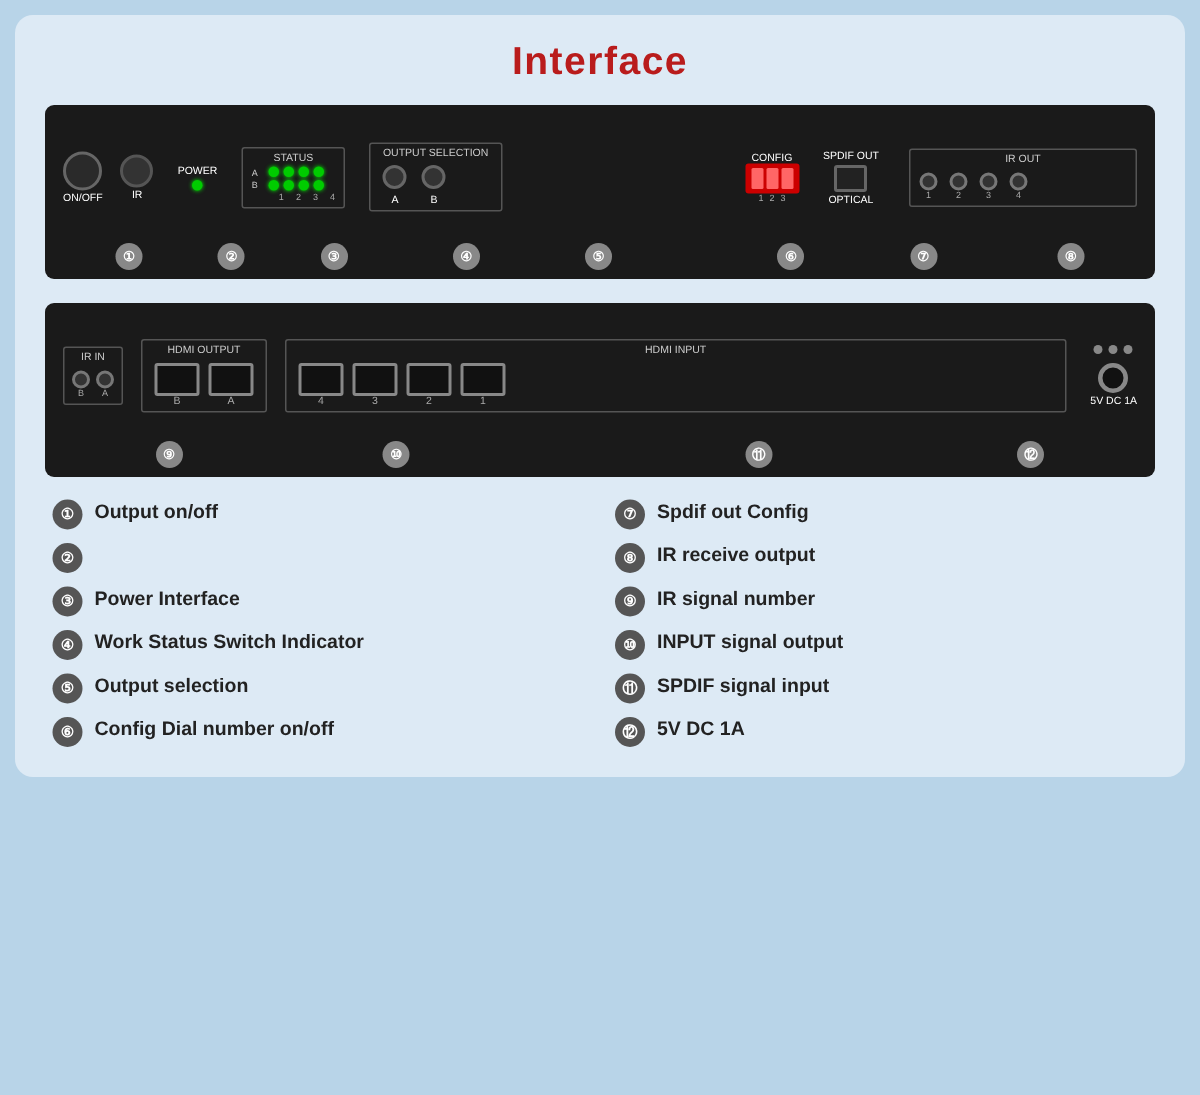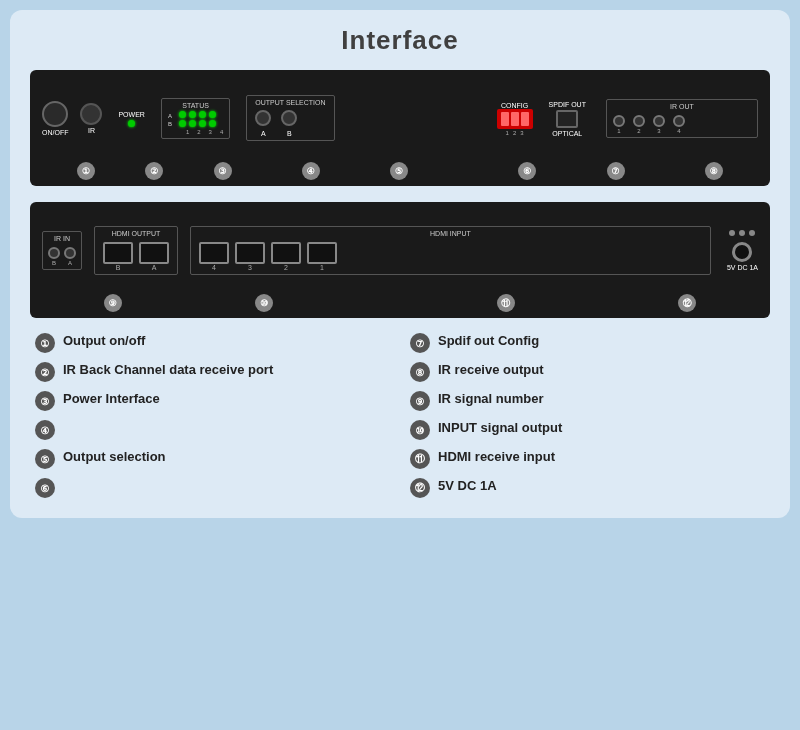--- a/index.html
+++ b/index.html
@@ -13,21 +13,21 @@
     .main-container {
       background: #ddeaf5;
       border-radius: 12px;
       padding: 15px 20px 20px;
       width: 780px;
     }
     .title {
       text-align: center;
       font-size: 26px;
       font-weight: bold;
-      color: #404040;
+      color: #b91c1c;
       margin-bottom: 14px;
       letter-spacing: 1px;
     }
     .panel-front {
       height: 80px;
       display: flex;
       align-items: center;
       gap: 8px;
     }
     
@@ -493,35 +493,36 @@
   </div>
 
   <div class="descriptions">
     <div class="desc-col">
       <div class="desc-item">
         <div class="desc-badge">①</div>
         <div class="desc-text">Output on/off</div>
       </div>
       <div class="desc-item">
         <div class="desc-badge">②</div>
-        <div class="desc-text">IR Back Channel data receive port</div>
       </div>
       <div class="desc-item">
         <div class="desc-badge">③</div>
         <div class="desc-text">Power Interface</div>
       </div>
       <div class="desc-item">
         <div class="desc-badge">④</div>
+        <div class="desc-text">Work Status Switch Indicator</div>
       </div>
       <div class="desc-item">
         <div class="desc-badge">⑤</div>
         <div class="desc-text">Output selection</div>
       </div>
       <div class="desc-item">
         <div class="desc-badge">⑥</div>
+        <div class="desc-text">Config Dial number on/off</div>
       </div>
     </div>
     <div class="desc-col">
       <div class="desc-item">
         <div class="desc-badge">⑦</div>
         <div class="desc-text">Spdif out Config</div>
       </div>
       <div class="desc-item">
         <div class="desc-badge">⑧</div>
         <div class="desc-text">IR receive output</div>
@@ -529,21 +530,21 @@
       <div class="desc-item">
         <div class="desc-badge">⑨</div>
         <div class="desc-text">IR signal number</div>
       </div>
       <div class="desc-item">
         <div class="desc-badge">⑩</div>
         <div class="desc-text">INPUT signal output</div>
       </div>
       <div class="desc-item">
         <div class="desc-badge">⑪</div>
-        <div class="desc-text">HDMI receive input</div>
+        <div class="desc-text">SPDIF signal input</div>
       </div>
       <div class="desc-item">
         <div class="desc-badge">⑫</div>
         <div class="desc-text">5V DC 1A</div>
       </div>
     </div>
   </div>
 
 </div>
 

